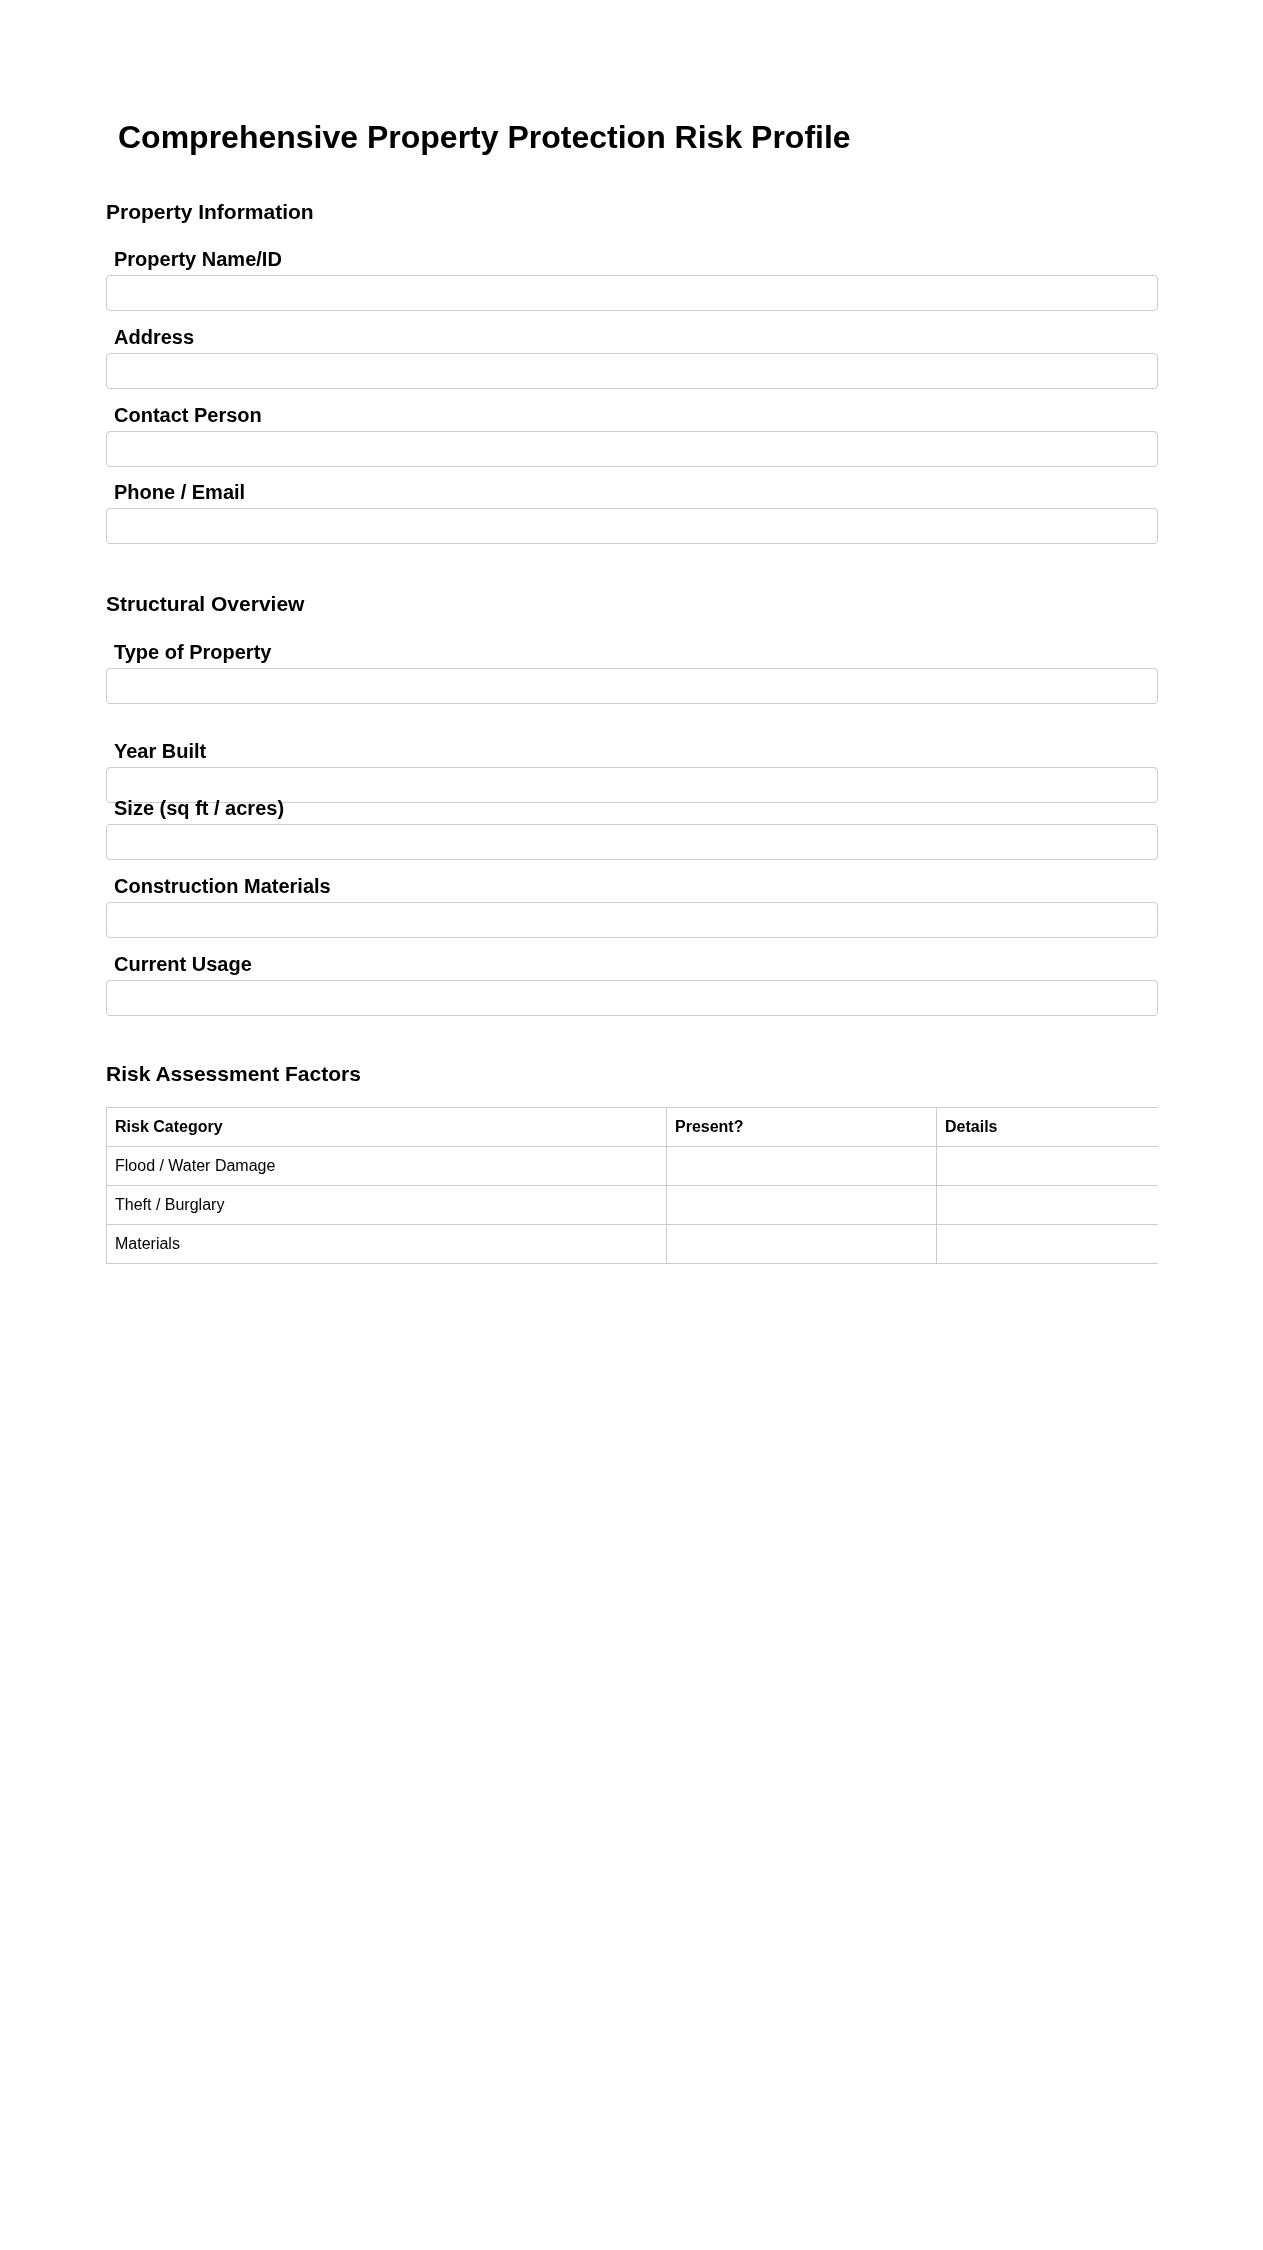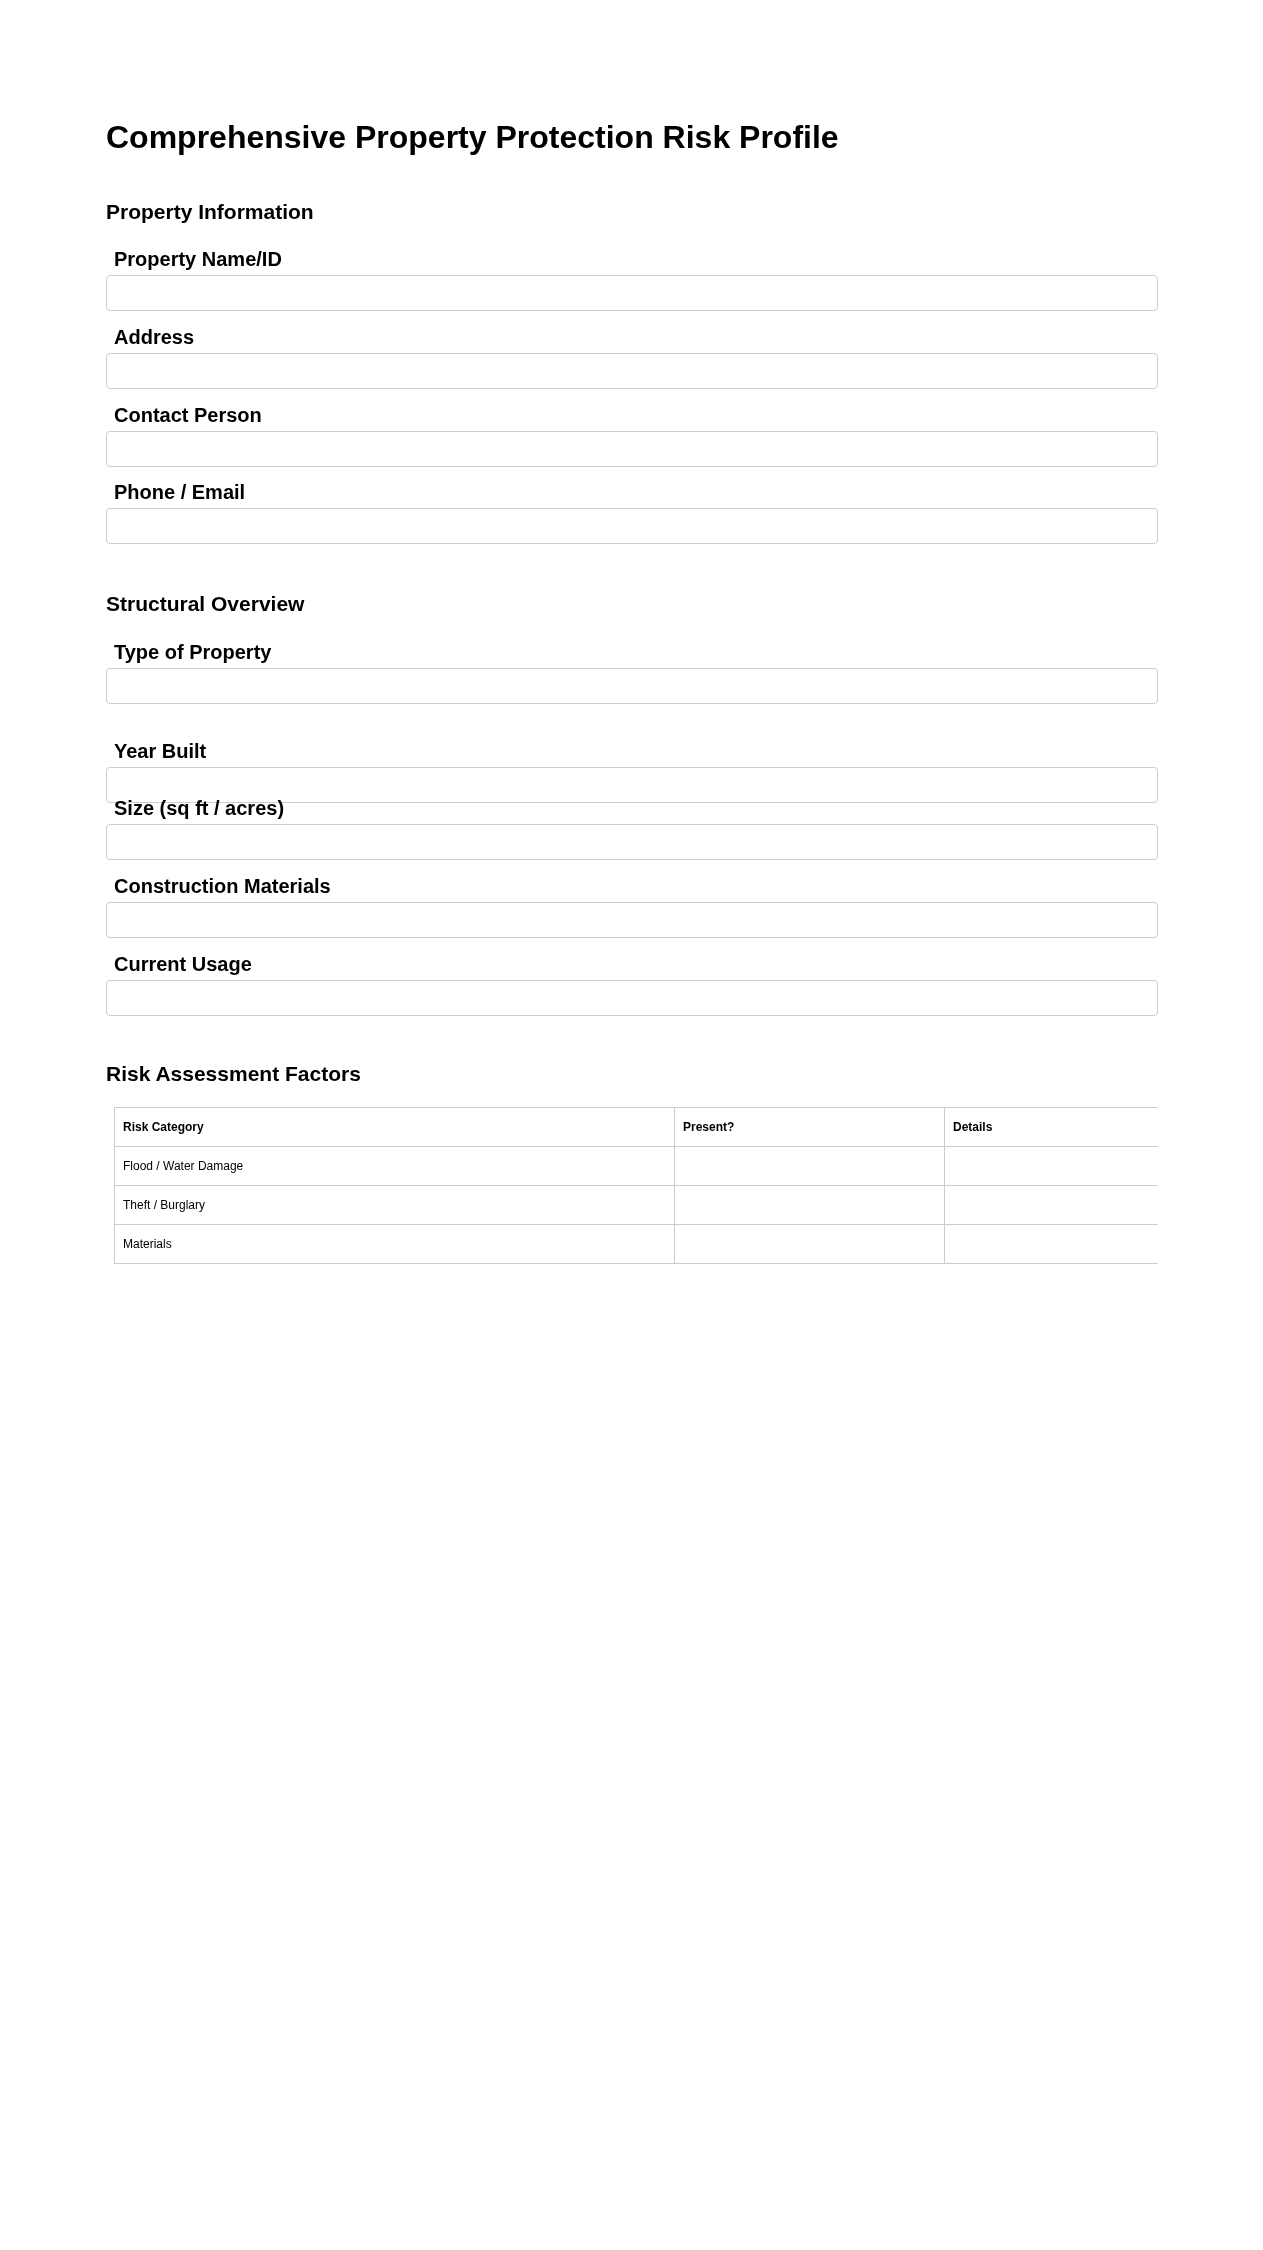--- a/index.html
+++ b/index.html
@@ -16,21 +16,21 @@
       color: #000000;
     }
     .page {
       position: absolute;
       left: 106px;
       top: 0;
       width: 1052px;
     }
     h1 {
       position: absolute;
-      left: 0;
+      left: 12px;
       top: 118px;
       margin: 0;
       font-size: 32px;
       font-weight: bold;
       line-height: 38px;
       white-space: nowrap;
     }
     h2 {
       position: absolute;
       left: 0;
@@ -75,22 +75,21 @@
       left: 0;
       top: 1107px;
       width: 1052px;
       height: 193px;
       overflow: hidden;
     }
     table {
       border-collapse: collapse;
       width: 1052px;
       table-layout: fixed;
-      font-size: 12px;
-      margin-left: 8px;
+      font-size: 16px;
     }
     th, td {
       border: 1px solid #cccccc;
       padding: 0 8px;
       height: 38px;
       text-align: left;
       vertical-align: middle;
       white-space: nowrap;
     }
     th {

